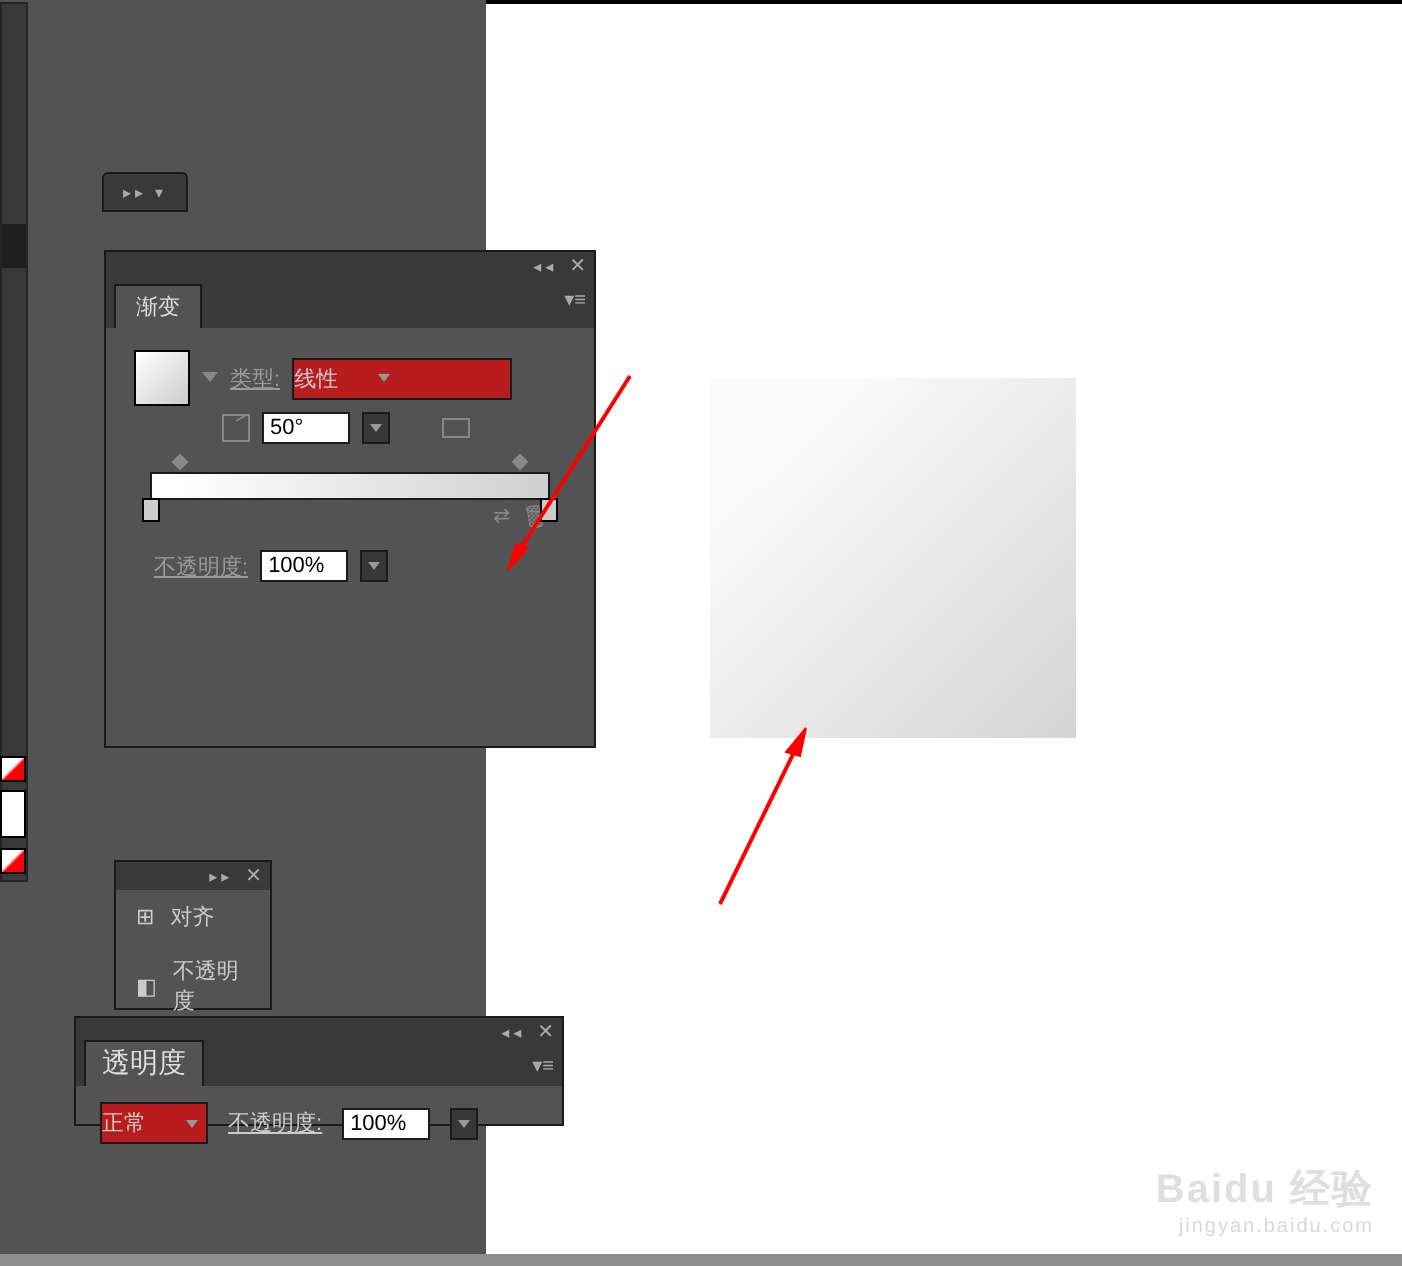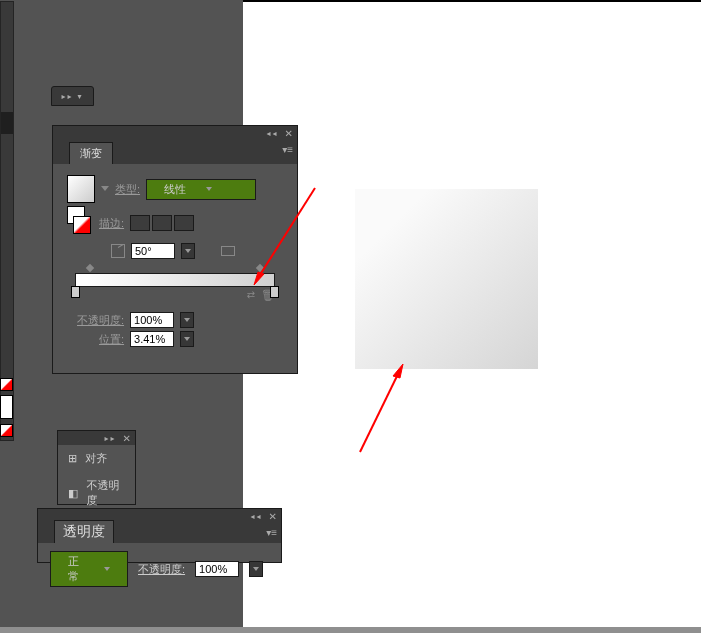--- a/index.html
+++ b/index.html
@@ -15,32 +15,32 @@
 .red-swatch { position: absolute; left: 0; top: 378px; width: 13px; height: 13px; background: linear-gradient(135deg, #fff 45%, #ff0000 55%); border: 1px solid #000; }
 .red-swatch2 { position: absolute; left: 0; top: 424px; width: 13px; height: 13px; background: linear-gradient(135deg, #fff 45%, #ff0000 55%); border: 1px solid #000; }
 .white-swatch { position: absolute; left: 0; top: 395px; width: 13px; height: 24px; background: #fff; border: 1px solid #000; }
 
 .mini-panel-1 { position: absolute; left: 51px; top: 86px; width: 43px; height: 20px; background: #393939; border: 1px solid #1a1a1a; border-radius: 3px 3px 0 0; display:flex; align-items:center; justify-content:center; gap:4px; }
 .dbl-arrow { font-size:8px; color:#aaa; letter-spacing:2px; }
 
 .panel { position: absolute; background: #535353; border: 1px solid #1a1a1a; }
 .panel-titlebar { height: 14px; background: #393939; display:flex; align-items:center; justify-content:flex-end; padding: 0 4px; }
 .panel-tabrow { height: 24px; background: #393939; display:flex; align-items:flex-end; position:relative; }
-.panel-tab { padding: 3px 10px; font-size: 11px; color: #ddd; background: #535353; margin-left: 16px; border-top:1px solid #1a1a1a; border-left:1px solid #1a1a1a; border-right:1px solid #1a1a1a; }
+.panel-tab { padding: 3px 10px; font-size: 11px; color: #ddd; background: #535353; margin-left: 4px; border-top:1px solid #1a1a1a; border-left:1px solid #1a1a1a; border-right:1px solid #1a1a1a; }
 .panel-options { position:absolute; right:4px; top:4px; font-size:10px; color:#aaa; }
 
 .gradient-panel { left: 52px; top: 125px; width: 246px; height: 249px; }
 .gp-body { padding: 8px 14px; color:#ccc; font-size:11px; }
 .gp-row { display:flex; align-items:center; margin: 3px 0; gap:6px; }
 .gp-preview { width:28px; height:28px; background: linear-gradient(135deg, #fff, #ccc); border:1px solid #000; }
 .gp-swatch-stack { position:relative; width: 26px; height: 34px; }
 .gp-sw1 { position:absolute; left:0; top:0; width:18px; height:18px; background:#fff; border:1px solid #000; }
 .gp-sw2 { position:absolute; left:6px; top:6; width:18px; height:18px; background: linear-gradient(135deg, #fff 45%, #ff0000 55%); border:1px solid #000; }
 .label { color:#9a9a9a;text-decoration:underline; }
-.select { background:#4d7c0f; border:1px solid #1a1a1a; color:#ccc; padding:2px 17px; font-size:11px; display:flex; align-items:center; gap:16px; }
+.select { background:#b91c1c; border:1px solid #1a1a1a; color:#ccc; padding:2px 0; font-size:11px; display:flex; align-items:center; gap:16px; }
 .select .caret { border-left:3px solid transparent; border-right:3px solid transparent; border-top:4px solid #999; margin-left:4px; }
 .input-box { background:#fff; color:#000; border:1px solid #1a1a1a; padding:1px 3px; font-size:11px; width:44px; }
 .caret-btn { width:14px; height:16px; background:#373737; border:1px solid #1a1a1a; display:flex; align-items:center; justify-content:center; }
 .caret-btn .c { border-left:3px solid transparent; border-right:3px solid transparent; border-top:4px solid #999; }
 .stroke-btns { display:flex; gap:2px; }
 .stroke-btn { width:20px; height:16px; background:#3c3c3c; border:1px solid #1a1a1a; }
 .angle-icon { width:14px; height:14px; border:1px solid #888; position:relative; }
 .angle-icon:after { content:''; position:absolute; left:6px; top:2px; width:6px; height:1px; background:#888; transform-origin:left; transform:rotate(-30deg); }
 .ratio-icon { width:14px; height:10px; border:1px solid #888; }
 
@@ -107,32 +107,20 @@
     <div class="gp-body">
       <div class="gp-row">
         <div class="gp-preview"></div>
         <div style="width:6px;height:6px;border-left:4px solid transparent;border-right:4px solid transparent;border-top:5px solid #888"></div>
         <span class="label">类型:</span>
         <div class="select" style="width:110px">
           <span>线性</span>
             <span class="caret"></span>
         </div>
       </div>
-      <div class="gp-row">
-        <div class="gp-swatch-stack">
-          <div class="gp-sw1"></div>
-          <div class="gp-sw2" style="top:10px"></div>
-        </div>
-        <span class="label">描边:</span>
-        <div class="stroke-btns">
-          <div class="stroke-btn"></div>
-          <div class="stroke-btn"></div>
-          <div class="stroke-btn"></div>
-        </div>
-      </div>
       <div class="gp-row" style="padding-left:44px">
         <div class="angle-icon"></div>
         <div class="input-box">50°</div>
         <div class="caret-btn">
             <div class="c"></div>
           </div>
         <div style="width:14px"></div>
         <div class="ratio-icon"></div>
       </div>
 
@@ -150,27 +138,20 @@
         <span style="color:#888;font-size:11px">🗑</span>
       </div>
 
       <div class="gp-row" style="justify-content:flex-start; padding-left:10px; margin-top:10px">
         <span class="label">不透明度:</span>
         <div class="input-box">100%</div>
         <div class="caret-btn">
             <div class="c"></div>
           </div>
       </div>
-      <div class="gp-row" style="justify-content:flex-start; padding-left:32px">
-        <span class="label">位置:</span>
-        <div class="input-box">3.41%</div>
-        <div class="caret-btn">
-            <div class="c"></div>
-          </div>
-      </div>
     </div>
   </div>
 
   <div class="panel align-panel">
     <div class="panel-titlebar">
       <span class="dbl-arrow">▸▸</span>
       <span style="margin-left:6px;color:#aaa;font-size:10px">✕</span>
     </div>
     <div class="align-row">
       <span>⊞</span>
@@ -185,36 +166,40 @@
   <div class="panel transp-panel">
     <div class="panel-titlebar">
       <span class="dbl-arrow">◂◂</span>
       <span style="margin-left:6px;color:#aaa;font-size:10px">✕</span>
     </div>
     <div class="panel-tabrow" style="height:20px">
       <div class="panel-tab" style="font-size:14px;padding:2px 8px">透明度</div>
       <span class="panel-options">▾≡</span>
     </div>
     <div class="transp-body">
-      <div class="select" style="width:78px">
+      <div class="select" style="width:54px">
         <span>正常</span>
           <span class="caret"></span>
       </div>
       <span class="label" style="font-size:11px;color:#ccc">不透明度:</span>
       <div class="input-box">100%</div>
       <div class="caret-btn">
           <div class="c"></div>
         </div>
     </div>
   </div>
 
   <svg class="arrow" style="left:250px; top:180px" width="80" height="110">
     <line x1="65" y1="8" x2="8" y2="98" stroke="#ff0000" stroke-width="2"></line>
     <polygon points="4,105 14,94 8,92" fill="#ff0000"></polygon>
   </svg>
   <svg class="arrow" style="left:345px; top:360px" width="70" height="100">
     <line x1="15" y1="92" x2="54" y2="12" stroke="#ff0000" stroke-width="2"></line>
     <polygon points="58,4 48,16 55,18" fill="#ff0000"></polygon>
   </svg>
 
+  <div class="watermark">
+    <span>Baidu 经验</span>
+    <span class="small">jingyan.baidu.com</span>
+  </div>
 
   <div class="bottom-scroll"></div>
 </div>
 
 </body></html>

